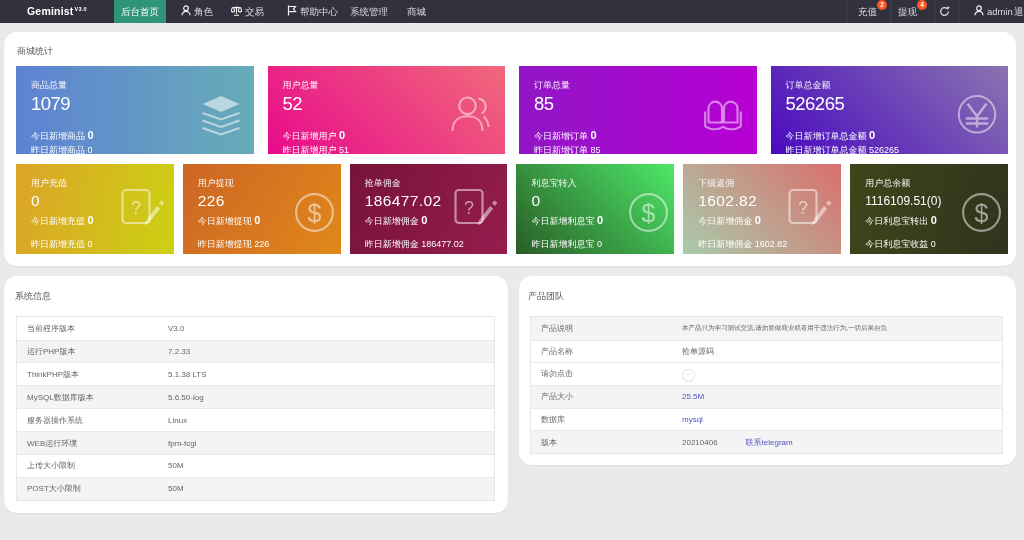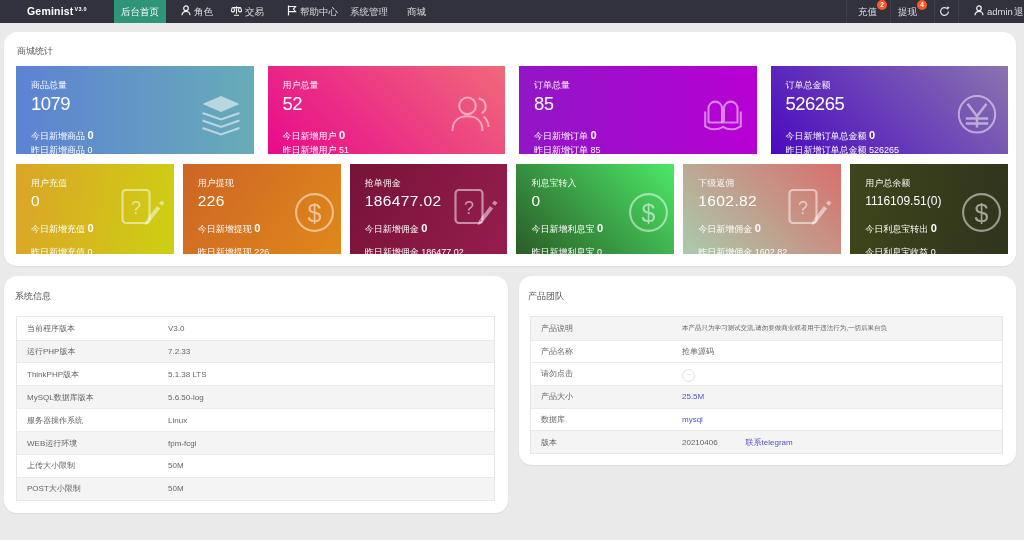--- a/index.html
+++ b/index.html
@@ -16,21 +16,21 @@
 .ph{position:absolute;left:17px;top:14px;font-size:9px;line-height:10px;color:#555}
 .crow{position:absolute;left:12px;width:992px;display:flex}
 .card{position:relative;flex:1;color:#fff;padding:13.5px 15px 0;overflow:hidden}
 .card .t{font-size:9px;line-height:10px;color:rgba(255,255,255,.95)}
 .card .n{font-size:18.5px;line-height:20px;font-weight:normal;margin-top:4px;letter-spacing:-.5px}
 .card .l{font-size:9px;line-height:11px;margin-top:16px}
 .card .l b{font-size:11px}
 .card .l2{font-size:9px;line-height:11px;margin-top:3.5px}
 .card .ic{position:absolute;right:13px;top:29px}
 .r2 .card .n{font-size:15.5px;line-height:16px;margin-top:5px;letter-spacing:.4px}
-.r2 .card .l{margin-top:14px}
+.r2 .card .l{margin-top:6px}
 .r2 .card .l2{margin-top:12px}
 .r2 .card .ic{right:6.5px;top:28.5px}
 .tbl{position:absolute;border:1px solid #e7e7e7}
 .tr{display:flex;align-items:center;font-size:8px;color:#666;border-top:1px solid #eaeaea}
 .tr:first-child{border-top:none}
 .tr.g{background:#f4f4f4}
 .tr .c1{width:151px;padding-left:10px;flex-shrink:0}
 .tr .c2{flex:1;white-space:nowrap}
 a.lk{color:#5151c6;text-decoration:none}
 </style>

